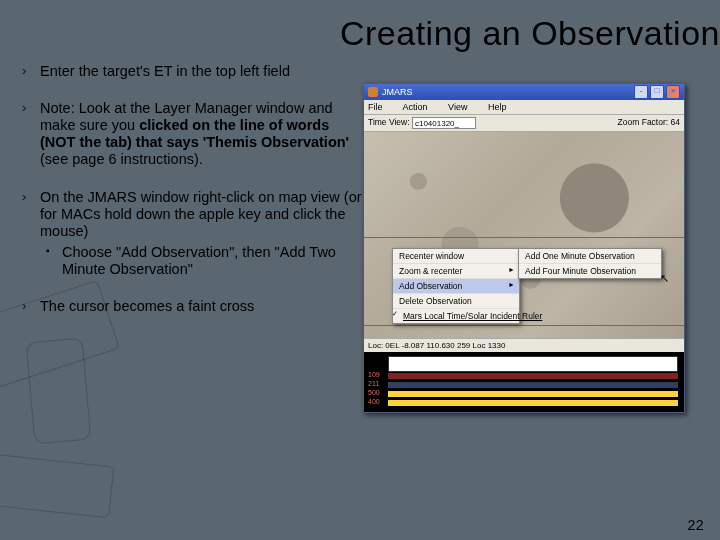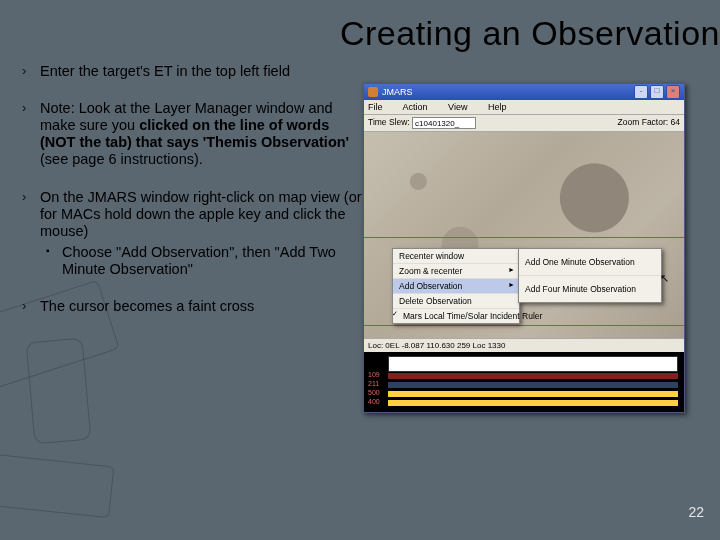--- a/index.html
+++ b/index.html
@@ -62,24 +62,25 @@
     content: "▪";
     position: absolute;
     left: 6px;
     top: 1px;
     font-size: 10px;
   }
   .bold { font-weight: bold; }
 
   .page-num {
     position: absolute;
-    bottom: 20px;
+    bottom: 6px;
     right: 16px;
     font-size: 14px;
-    color: #e5e5e5;
+    color: #000000;
+    font-family: Liberation Mono, monospace;
   }
 
   
   .app-window {
     width: 320px;
     border: 1px solid #4a5a7a;
     background: #d6d6d6;
     font-family: "Tahoma", sans-serif;
     font-size: 9px;
     color: #000;
@@ -175,21 +176,21 @@
   .submenu {
     position: absolute;
     left: 154px;
     top: 116px;
     background: #f2f0e8;
     border: 1px solid #888;
     font-size: 8.5px;
     box-shadow: 2px 2px 4px rgba(0,0,0,0.5);
     width: 142px;
   }
-  .submenu .mi { padding: 8px 6px; border-bottom: 1px solid #ddd; white-space: nowrap; }
+  .submenu .mi { padding: 2px 6px; border-bottom: 1px solid #ddd; white-space: nowrap; }
   .submenu .mi:last-child { border-bottom:none; }
   .submenu .mi.sel { background:#bcc9e8; }
   .statusbar {
     background: #e9e6dc;
     padding: 2px 4px;
     font-size: 8px;
     border-top: 1px solid #aaa;
   }
   .bottom-layers {
     background: #000;
@@ -265,38 +266,38 @@
       </div>
 
       <div class="menubar">
         <span>File</span>
         <span>Action</span>
         <span>View</span>
         <span>Help</span>
       </div>
 
       <div class="toolbar">
-        <span>Time Slew:</span>
+        <span>Time View:</span>
         &nbsp;<input value="c10401320_" style="">
         <span class="sp"></span>
         <span>Zoom Factor:</span>
         &nbsp;<span>64</span>
       </div>
 
       <div class="mapview">
         <div class="terrain1"></div>
         <div style="position:absolute;left:0;right:0;top:105px;height:1px;background:#d04040;"></div>
         <div style="position:absolute;left:0;right:0;top:193px;height:1px;background:#d04040;"></div>
 
         <div class="context-menu">
           <div class="mi">Recenter window</div>
           <div class="mi arrow">Zoom &amp; recenter</div>
           <div class="mi arrow sel">Add Observation</div>
           <div class="mi">Delete Observation</div>
-          <div class="mi check" style="padding-left:10px;">Mars Local Time/Solar Incident Ruler</div>
+          <div class="mi check" style="padding-left:10px;text-decoration:underline;">Mars Local Time/Solar Incident Ruler</div>
         </div>
 
         <div class="submenu">
           <div class="mi">Add One Minute Observation</div>
           <div class="mi">Add Four Minute Observation</div>
         </div>
 
         <div style="position:absolute;left:296px;top:140px;font-size:11px;color:#000;">↖</div>
       </div>
 

